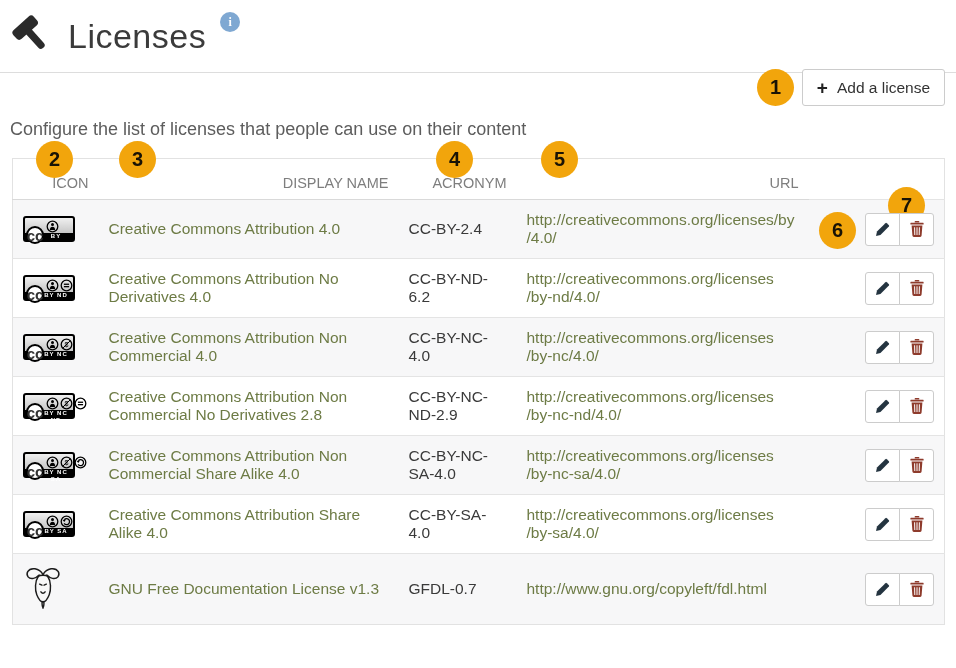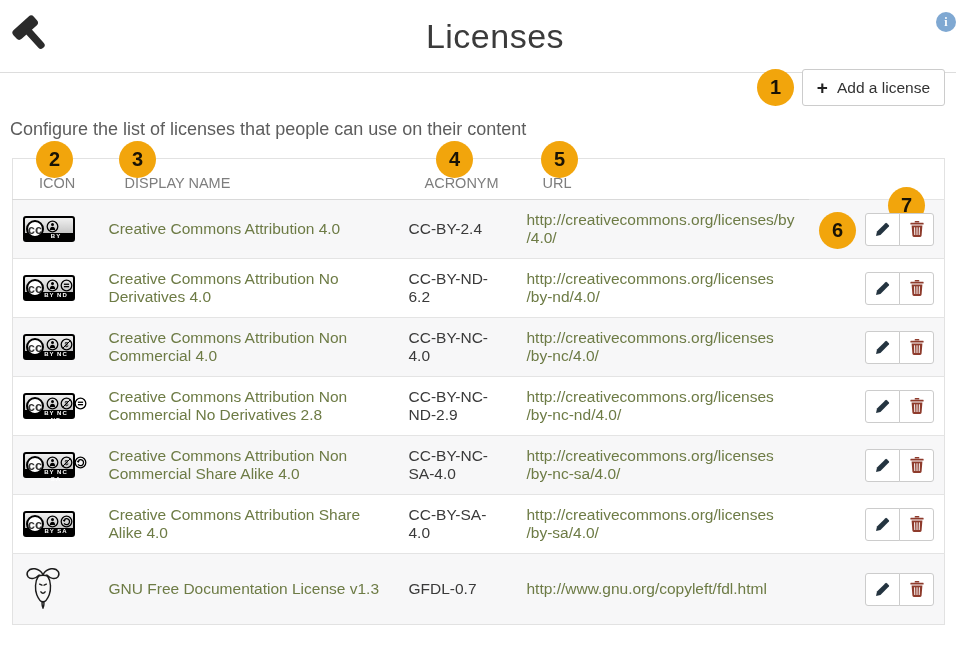--- a/index.html
+++ b/index.html
@@ -5,21 +5,21 @@
   html,body{margin:0;padding:0;}
   body{
     width:956px;height:668px;overflow:hidden;box-sizing:border-box;
     background:#fff;color:#333;
     font-family:"Liberation Sans",sans-serif;
     position:relative;
   }
   .page{position:relative;width:956px;height:668px;}
 
   
-  .header{display:flex;align-items:center;gap:14px;padding:10px 0 0 8px;height:52px;justify-content:space-between;}
+  .header{display:flex;align-items:center;gap:14px;padding:10px 0 0 8px;height:52px;}
   .page-title{font-size:34px;font-weight:300;color:#3b3b3b;margin:0;letter-spacing:.5px;}
   .info-badge{
     width:20px;height:20px;border-radius:50%;background:#7fa8d2;color:#fff;
     font-size:12px;font-weight:bold;font-family:"Liberation Serif",serif;
     display:flex;align-items:center;justify-content:center;
     align-self:flex-start;margin-top:2px;
   }
   .top-rule{border:none;border-top:1px solid #ddd;margin:10px 0 0 0;}
 
   
@@ -32,21 +32,21 @@
   .add-btn .plus{font-size:19px;font-weight:bold;color:#222;line-height:1;}
 
   .description{font-size:18px;color:#5d5d5d;margin:0;padding:46px 0 0 10px;}
 
   
   .license-table{
     width:932px;margin:18px 0 0 12px;border-collapse:collapse;
     border:1px solid #e2e2e2;table-layout:fixed;
   }
   .license-table th{
-    text-align:left;font-weight:normal;color:#7e7e7e;font-size:14.5px;
+    text-align:right;font-weight:normal;color:#7e7e7e;font-size:14.5px;
     padding:16px 10px 8px 26px;border-bottom:1px solid #d9d9d9;
   }
   .license-table td{
     padding:11px 10px;vertical-align:middle;font-size:15.5px;
     border-top:1px solid #e4e4e4;word-wrap:break-word;
   }
   .license-table tbody tr:nth-child(odd){background:#f7f7f8;}
   a.green-link{color:#6d7b45;text-decoration:none;cursor:pointer;}
   .acronym{color:#3a3a3a;}
   .cell-actions{text-align:right;}
@@ -56,23 +56,23 @@
     position:relative;width:52px;height:26px;box-sizing:border-box;
     background:linear-gradient(#f0f0f0,#b3b3b3);
     border:2px solid #000;border-radius:3px;display:block;
   }
   .badge .strip{
     position:absolute;left:0;right:0;bottom:0;height:7px;background:#000;
     color:#fff;font-size:6px;line-height:7px;text-align:center;
     letter-spacing:1px;font-weight:bold;padding-left:14px;
   }
   .badge .cc{
-    position:absolute;left:1px;top:2px;width:18px;height:18px;border-radius:50%;
+    position:absolute;left:1px;top:8px;width:18px;height:18px;border-radius:50%;
     background:#fff;border:2px solid #000;box-sizing:border-box;z-index:1;
-    font-weight:bold;font-size:13px;display:flex;align-items:center;justify-content:center;
+    font-weight:bold;font-size:15px;display:flex;align-items:center;justify-content:center;
   }
   .badge .syms{position:absolute;left:21px;top:2px;display:flex;gap:1px;}
 
   
   .btn-group{position:relative;z-index:2;display:inline-flex;vertical-align:middle;}
   .icon-btn{
     width:35px;height:33px;background:#fff;border:1px solid #ccc;
     display:inline-flex;align-items:center;justify-content:center;
     cursor:pointer;padding:0;
   }

